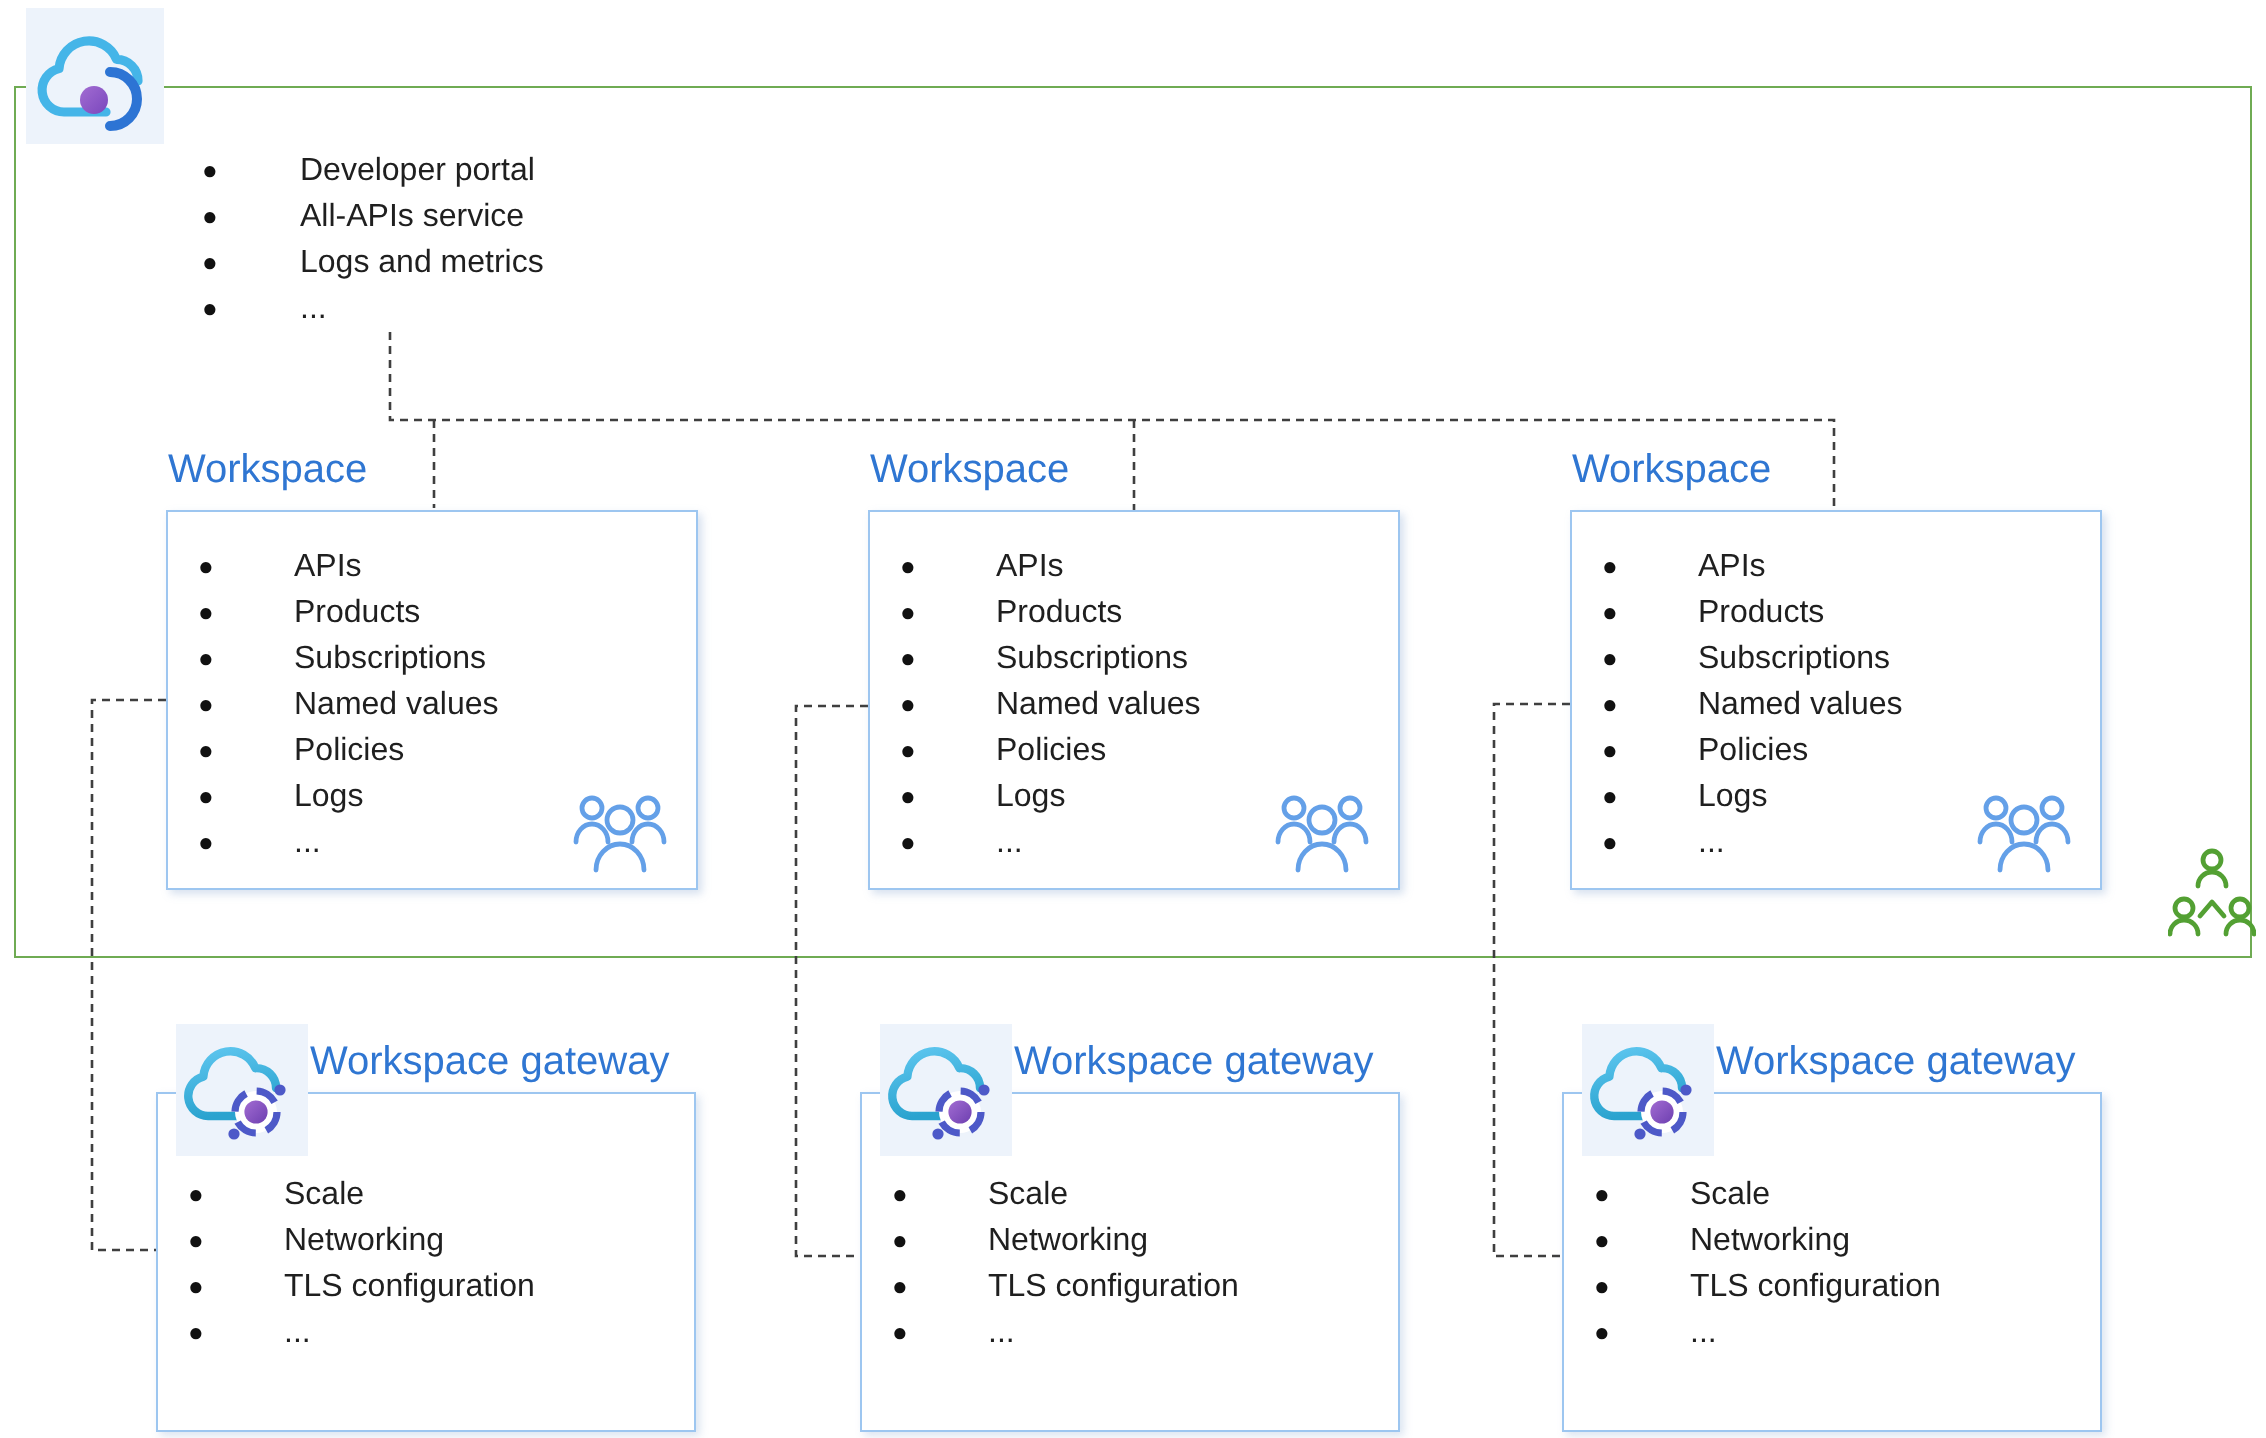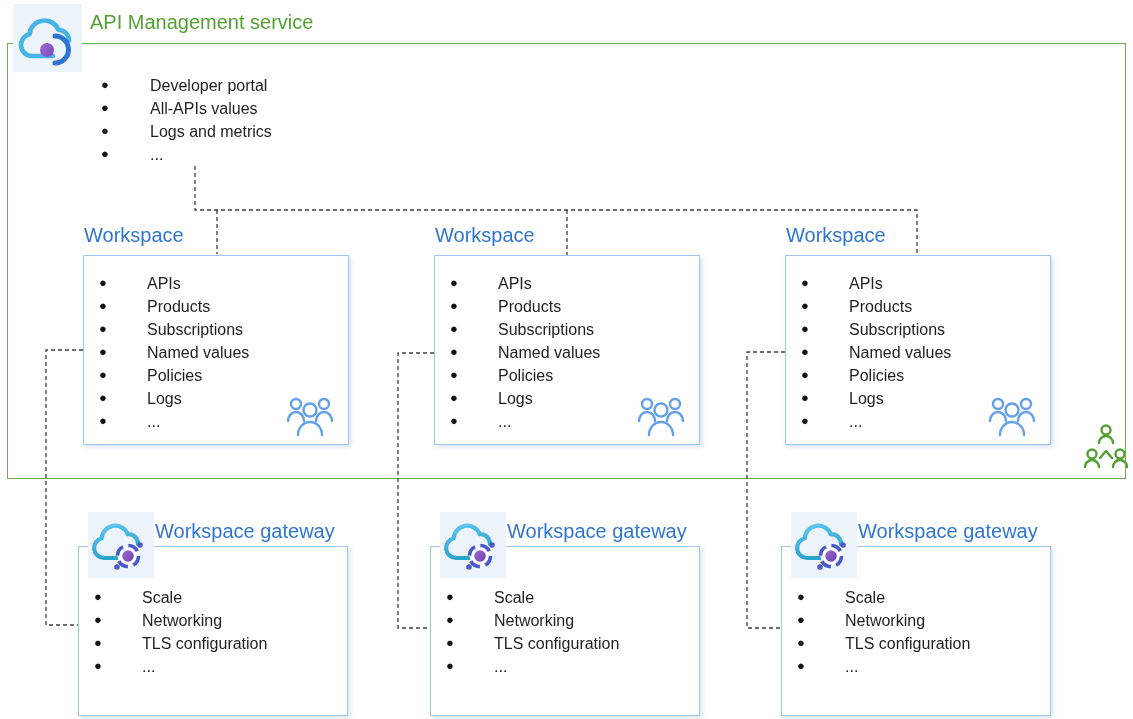--- a/index.html
+++ b/index.html
@@ -77,30 +77,29 @@
         <linearGradient id="pg" x1="0" y1="0" x2="1" y2="1">
           <stop offset="0" stop-color="#a26cd2"></stop>
             <stop offset="1" stop-color="#7a47bd"></stop>
         </linearGradient>
       </defs>
       <path d="M40 52 H19 a11 11 0 0 1-2.5-21.7 a15 15 0 0 1 28.8-4.6 A10.8 10.8 0 0 1 56 36.5" stroke="#45b5e8" stroke-width="4.6" fill="none" stroke-linecap="round" stroke-linejoin="round"></path>
       <path d="M42 32 a13.5 13.5 0 0 1 0 27" stroke="#2d74d4" stroke-width="5" fill="none" stroke-linecap="round"></path>
       <circle cx="34" cy="46" r="7" fill="url(#pg)"></circle>
     </svg>
   </div>
-  <div class="service-title">API Management service</div>
 
   <ul class="feature-list service-list">
     <li>
         <span class="bullet">●</span>
         <span class="fl-text">Developer portal</span>
       </li>
     <li>
         <span class="bullet">●</span>
-        <span class="fl-text">All-APIs values</span>
+        <span class="fl-text">All-APIs service</span>
       </li>
     <li>
         <span class="bullet">●</span>
         <span class="fl-text">Logs and metrics</span>
       </li>
     <li>
         <span class="bullet">●</span>
         <span class="fl-text">...</span>
       </li>
   </ul>

